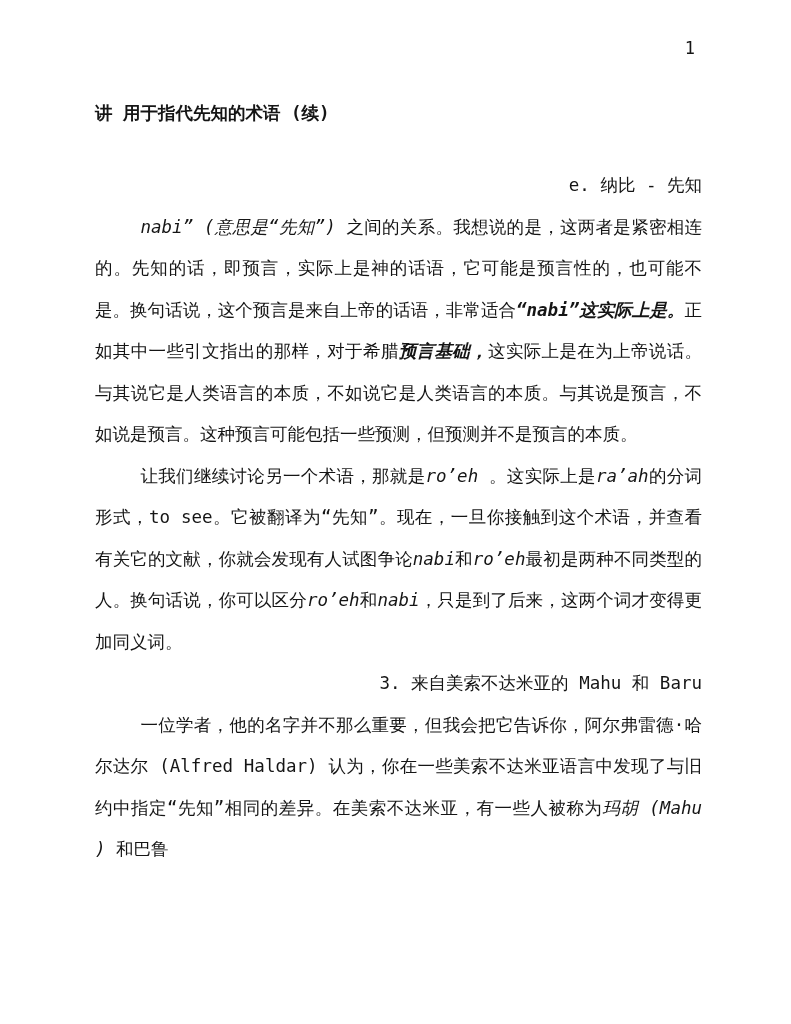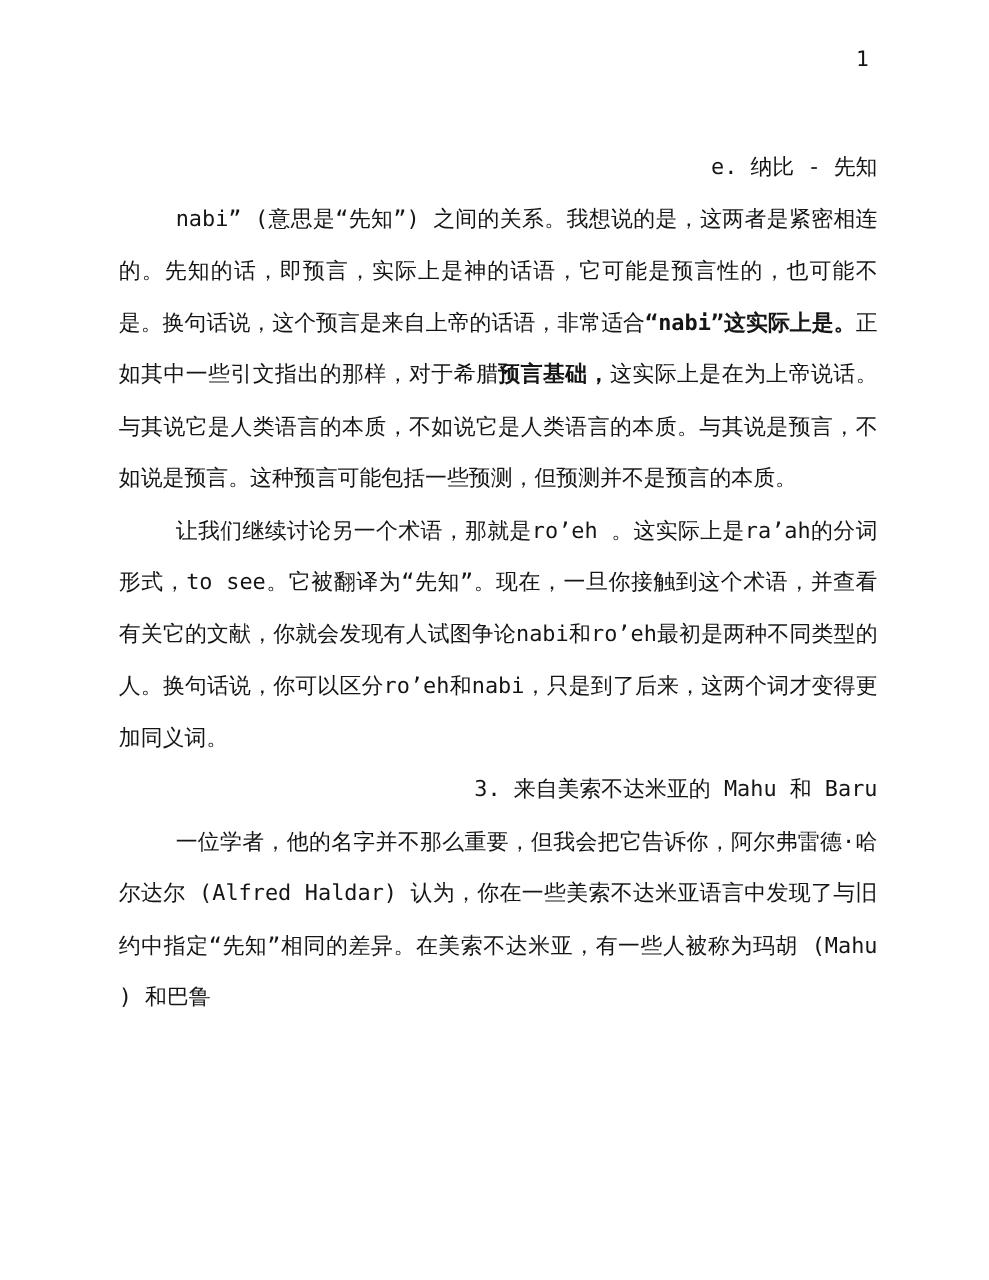--- a/index.html
+++ b/index.html
@@ -46,31 +46,32 @@
     text-align: justify;
     text-justify: inter-character;
   }
   .body-text p.para {
     text-indent: 2.6em;
   }
   .body-text p.heading {
     text-indent: 0;
     text-align: right;
   }
-  .it { }
+  .it { font-style: italic; }
   .bd { font-weight: bold; }
 </style>
 </head>
 <body>
 
 <div class="page">
   <div class="page-number">1</div>
 
   <div class="doc">
     <div class="title">
+      <p>讲 用于指代先知的术语 (续)</p>
     </div>
 
     <div class="body-text">
         <p class="heading"><span>e. 纳比 - 先知</span></p>
         <p class="para"><span class="it">nabi” (意思是“先知”) </span><span>之间的关系。我想说的是，这两者是紧密相连的。先知的话，即预言，实际上是神的话语，它可能是预言性的，也可能不是。换句话说，这个预言是来自上帝的话语，非常适合</span><span class="it bd">“nabi”这实际上是。</span><span>正如其中一些引文指出的那样，对于希腊</span><span class="it bd">预言基础，</span><span>这实际上是在为上帝说话。与其说它是人类语言的本质，不如说它是人类语言的本质。与其说是预言，不如说是预言。这种预言可能包括一些预测，但预测并不是预言的本质。</span></p>
         <p class="para"><span>让我们继续讨论另一个术语，那就是</span><span class="it">ro’eh</span><span> 。这实际上是</span><span class="it">ra’ah</span><span>的分词形式，to see。它被翻译为“先知”。现在，一旦你接触到这个术语，并查看有关它的文献，你就会发现有人试图争论</span><span class="it">nabi</span><span>和</span><span class="it">ro’eh</span><span>最初是两种不同类型的人。换句话说，你可以区分</span><span class="it">ro’eh</span><span>和</span><span class="it">nabi</span><span>，只是到了后来，这两个词才变得更加同义词。</span></p>
         <p class="heading"><span>3. 来自美索不达米亚的 Mahu 和 Baru</span></p>
         <p class="para"><span>一位学者，他的名字并不那么重要，但我会把它告诉你，阿尔弗雷德·哈尔达尔 (Alfred Haldar) 认为，你在一些美索不达米亚语言中发现了与旧约中指定“先知”相同的差异。在美索不达米亚，有一些人被称为</span><span class="it">玛胡 (Mahu )</span><span> 和巴鲁</span></p>
       </div>
   </div>

